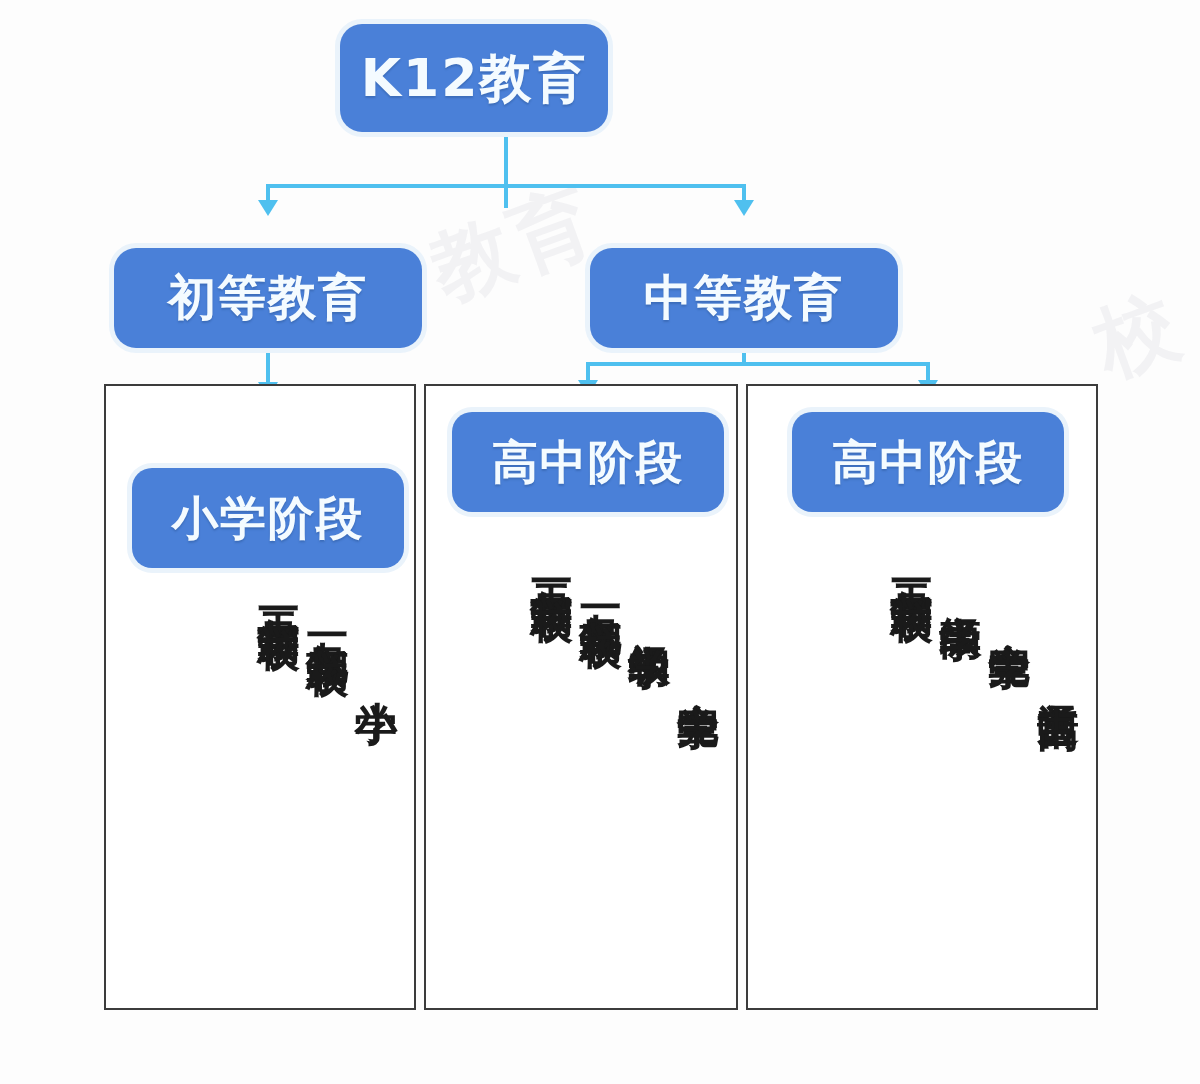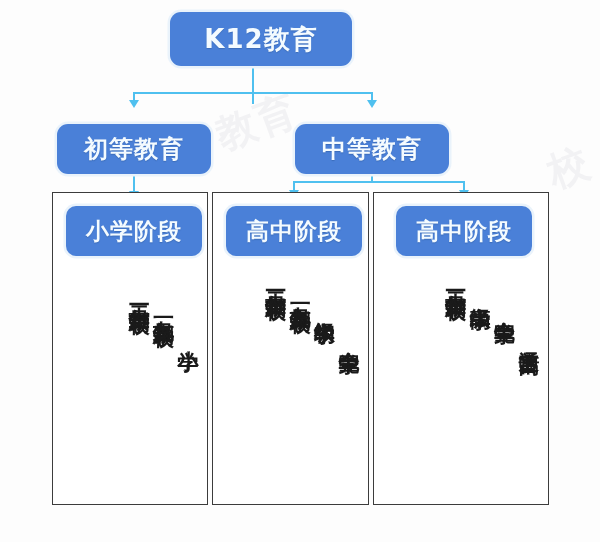--- a/index.html
+++ b/index.html
@@ -37,26 +37,26 @@
     border-radius: 11px;
     box-shadow: 0 0 0 2.5px #eaf3fb;
     display: flex;
     align-items: center;
     justify-content: center;
     color: #f4fbff;
     font-weight: bold;
     letter-spacing: 1px;
     text-shadow: 0 1px 1px rgba(20,50,100,.25);
   }
-  .node.root      { left: 170px; top: 12px;  width: 182px; height: 54px; font-size: 26px; }
+  .node.root      { left: 170px; top: 12px;  width: 134px; height: 54px; font-size: 26px; }
   .node.lvl2      { top: 124px; width: 154px; height: 50px; font-size: 24px; }
   .node.lvl2.a    { left: 57px; }
   .node.lvl2.b    { left: 295px; }
   .node.lvl3      { top: 206px; width: 136px; height: 50px; font-size: 23px; border-radius: 10px; }
-  .node.lvl3.c1   { left: 66px; }
+  .node.lvl3.c1   { left: 66px; margin-top: 28px; }
   .node.lvl3.c2   { left: 226px; }
   .node.lvl3.c3   { left: 396px; }
 
   
   .conn {
     position: absolute;
     background: #4fc0ef;
   }
   .conn.v { width: 2px; }
   .conn.h { height: 2px; }

